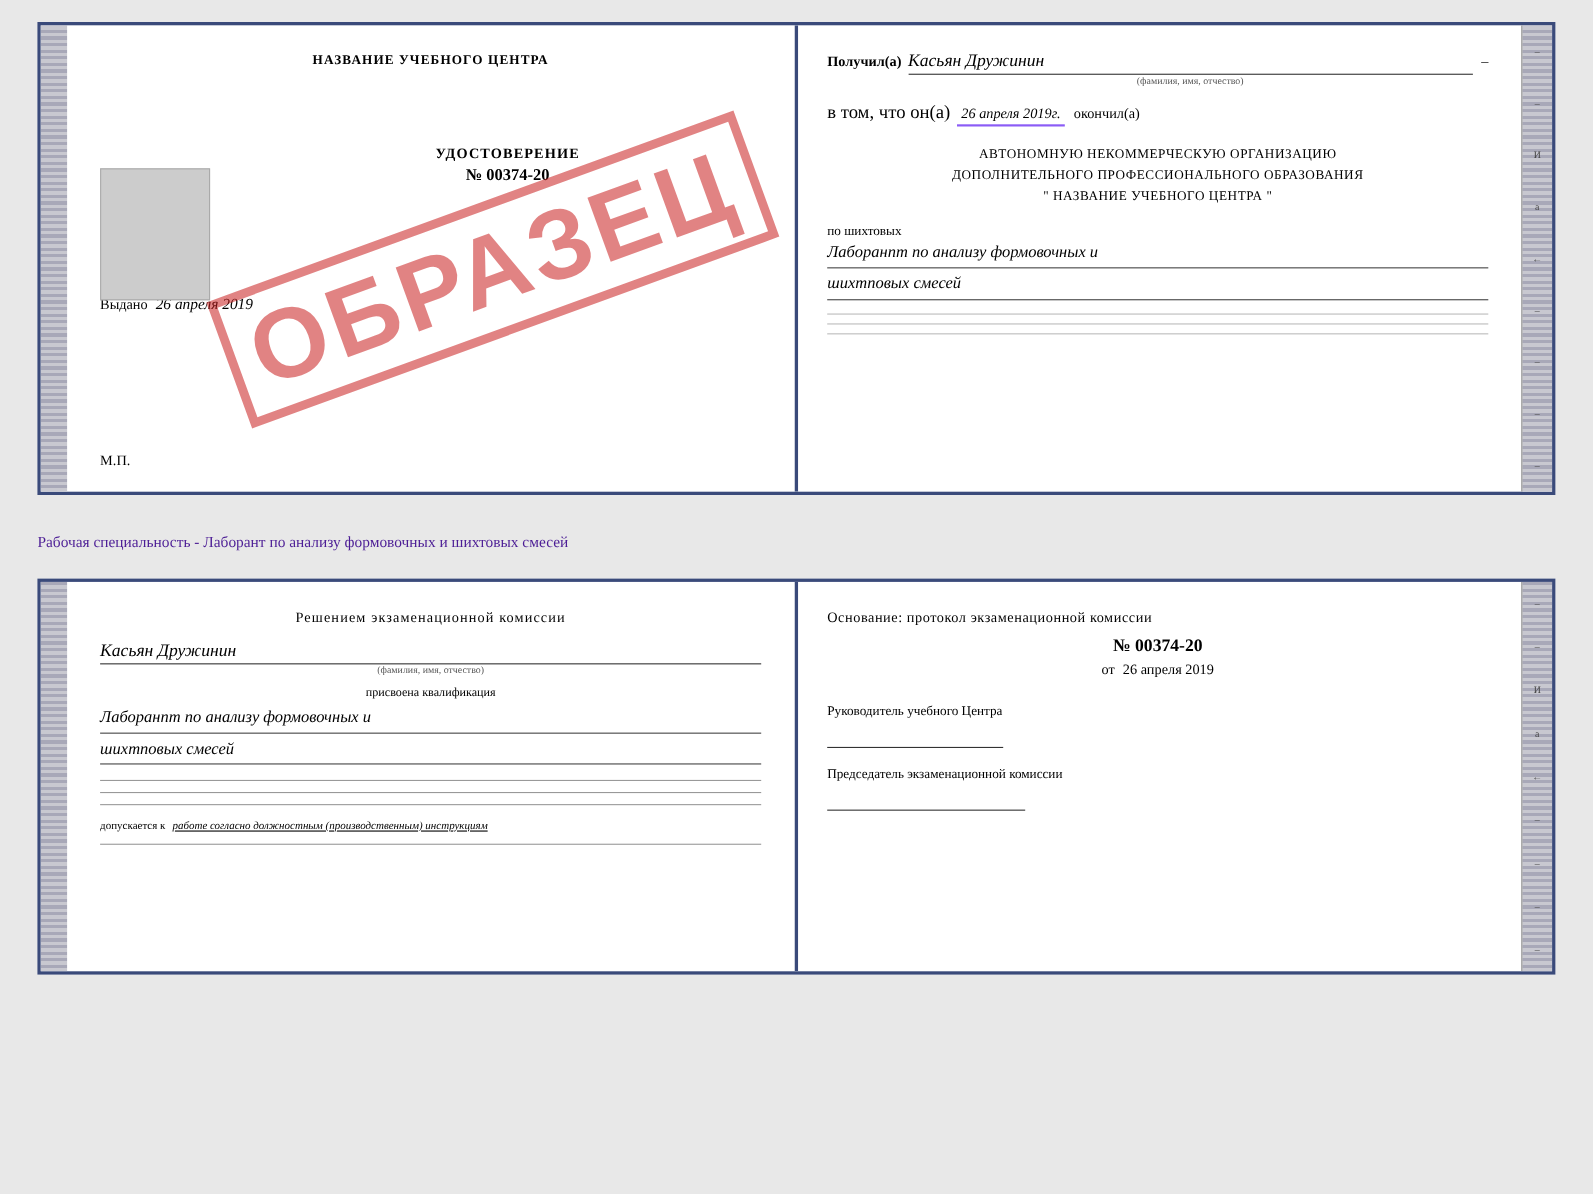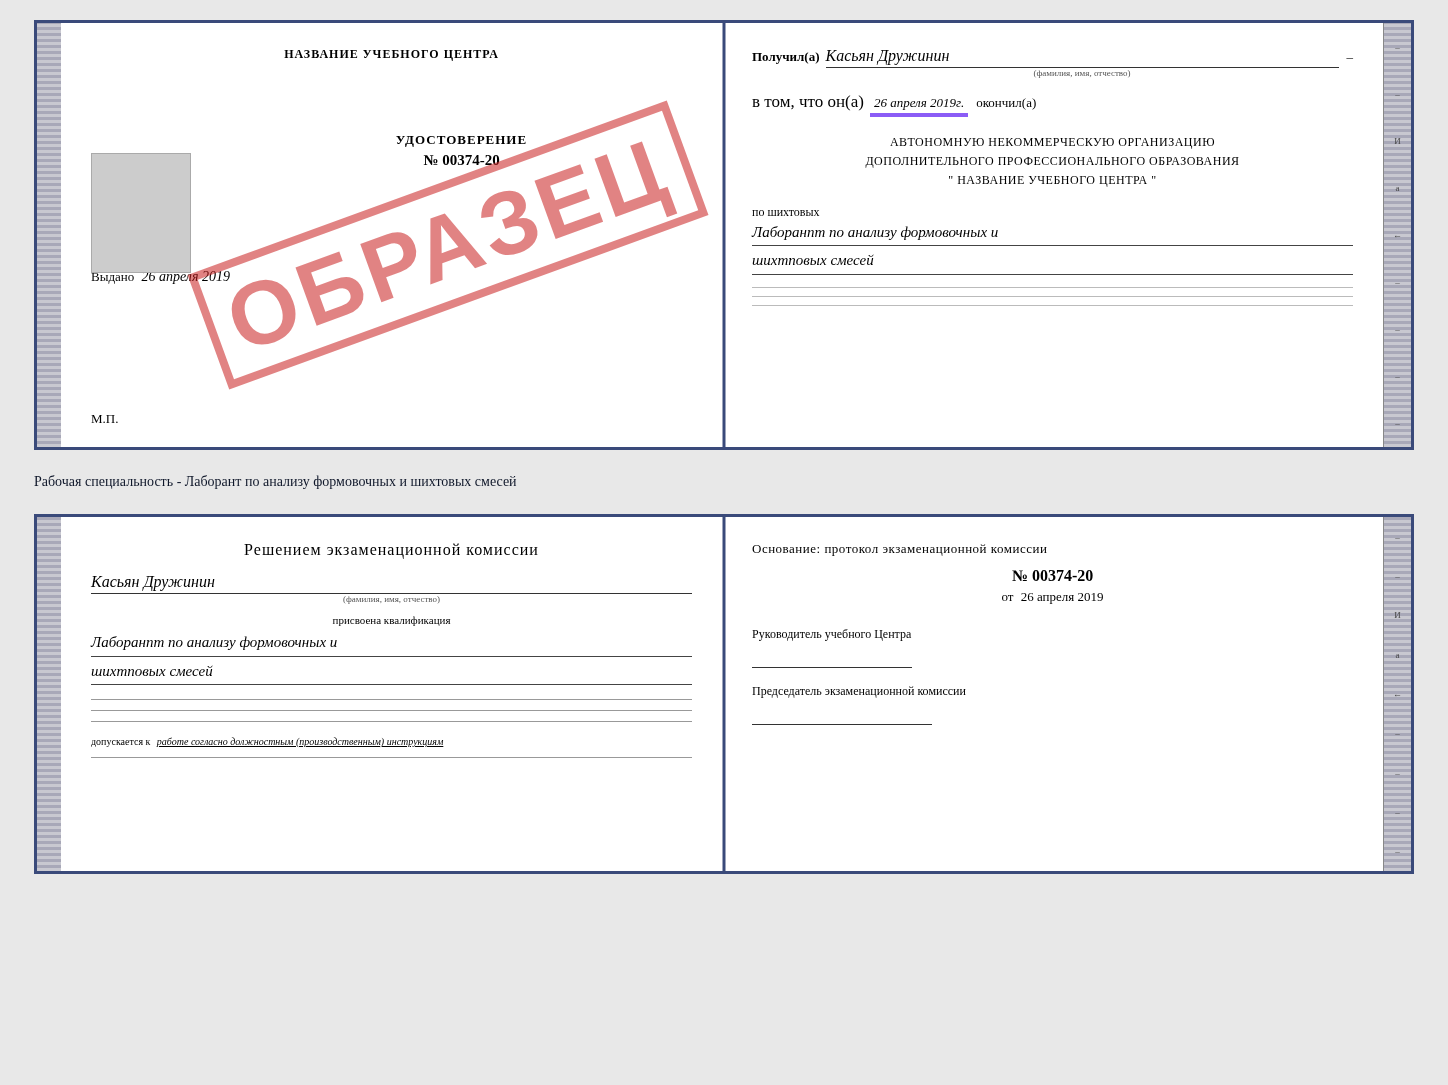--- a/index.html
+++ b/index.html
@@ -148,23 +148,24 @@
       font-size: 12px;
       letter-spacing: 0.5px;
       line-height: 1.6;
       margin: 14px 0;
       text-transform: uppercase;
     }
 
     
     .specialty-text {
       font-size: 14px;
-      color: #0f172a;
+      color: #4c1d95;
       padding: 8px 0;
       width: 1380px;
+      margin-top: 12px;
     }
 
     
     .left-binding {
       width: 24px;
       background: repeating-linear-gradient(
         0deg,
         #c8c8d0 0px, #c8c8d0 3px,
         #a8a8b8 3px, #a8a8b8 6px
       );
@@ -207,21 +208,21 @@
       <span style="font-size:13px; margin-right:6px;font-weight:bold;">Получил(а)</span>
       <div style="flex:1; position:relative;">
         <div style="font-family:'Comic Sans MS',cursive; font-style:italic; font-size:16px; border-bottom:1px solid #333; padding-bottom:2px;">Касьян Дружинин</div>
         <div style="font-size:9px; text-align:center; color:#555;">(фамилия, имя, отчество)</div>
       </div>
       <span style="font-size:13px; margin-left:8px;">–</span>
     </div>
 
     <div style="display:flex; align-items:baseline; margin-bottom:16px;">
       <span style="font-size:17px; margin-right:6px;">в том, что он(а)</span>
-      <span style="font-family:'Comic Sans MS',cursive; font-style:italic; font-size:13px; border-bottom:4px solid #8b5cf6; padding:0 4px 2px;">26 апреля 2019г.</span>
+      <span style="font-family:'Comic Sans MS',cursive; font-style:italic; font-size:13px; border-bottom:2px solid #8b5cf6; padding:0 4px 2px;">26 апреля 2019г.</span>
       <span style="font-size:13px; margin-left:8px;">окончил(а)</span>
     </div>
 
     <div class="right-block">
       <div>АВТОНОМНУЮ НЕКОММЕРЧЕСКУЮ ОРГАНИЗАЦИЮ</div>
       <div>ДОПОЛНИТЕЛЬНОГО ПРОФЕССИОНАЛЬНОГО ОБРАЗОВАНИЯ</div>
       <div>
         <span>"</span>
         <span>НАЗВАНИЕ УЧЕБНОГО ЦЕНТРА</span>
         <span>"</span>
@@ -252,21 +253,21 @@
   </div>
 </div>
 
 <div class="specialty-text">Рабочая специальность - Лаборант по анализу формовочных и шихтовых смесей</div>
 
 <div class="document-section bottom">
 
   <div class="left-binding"></div>
 
   <div class="doc-panel left">
-    <div style="text-align:center; font-size:16px; letter-spacing:1px; margin-bottom:14px; font-weight:normal;">Решением  экзаменационной  комиссии</div>
+    <div style="text-align:center; font-size:13px; letter-spacing:1px; margin-bottom:14px; font-weight:normal;">Решением  экзаменационной  комиссии</div>
 
     <div style="position:relative; margin-bottom:2px;">
       <div style="font-family:'Comic Sans MS',cursive; font-style:italic; font-size:16px; border-bottom:1px solid #333; padding-bottom:2px;">Касьян Дружинин</div>
       <div style="font-size:9px; text-align:center; color:#555;">(фамилия, имя, отчество)</div>
     </div>
 
     <div style="font-size:11px; text-align:center; margin-top:10px; margin-bottom:4px;">присвоена квалификация</div>
     <div style="font-family:'Comic Sans MS',cursive; font-style:italic; font-size:15px; line-height:1.7; border-bottom:1px solid #444;">Лаборанпт по анализу формовочных и</div>
     <div style="font-family:'Comic Sans MS',cursive; font-style:italic; font-size:15px; line-height:1.7; border-bottom:1px solid #444; margin-top:2px;">шихтповых смесей</div>
 

